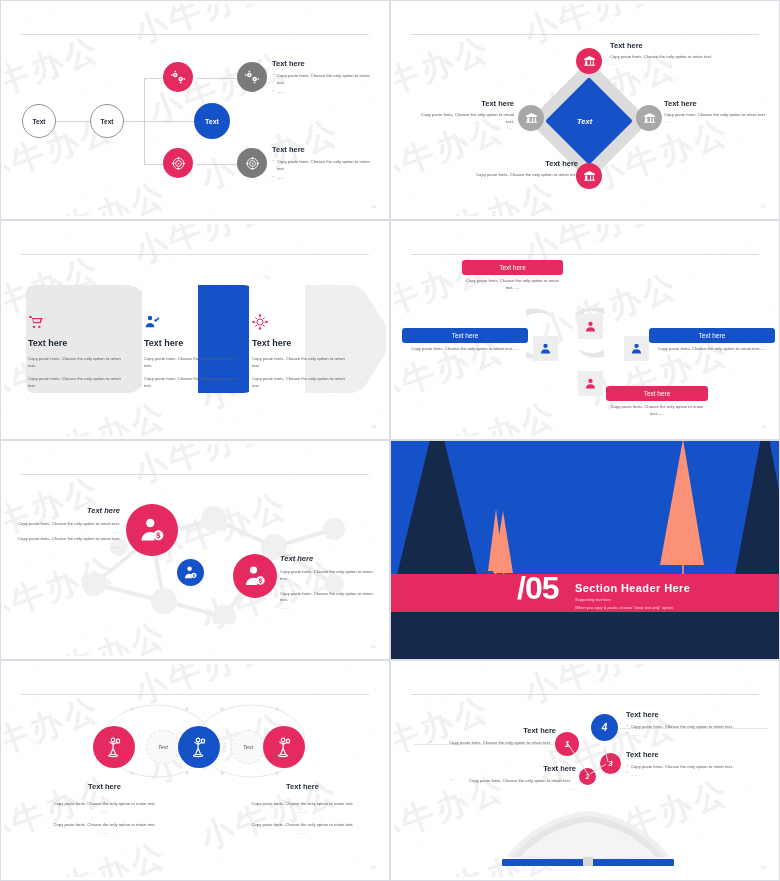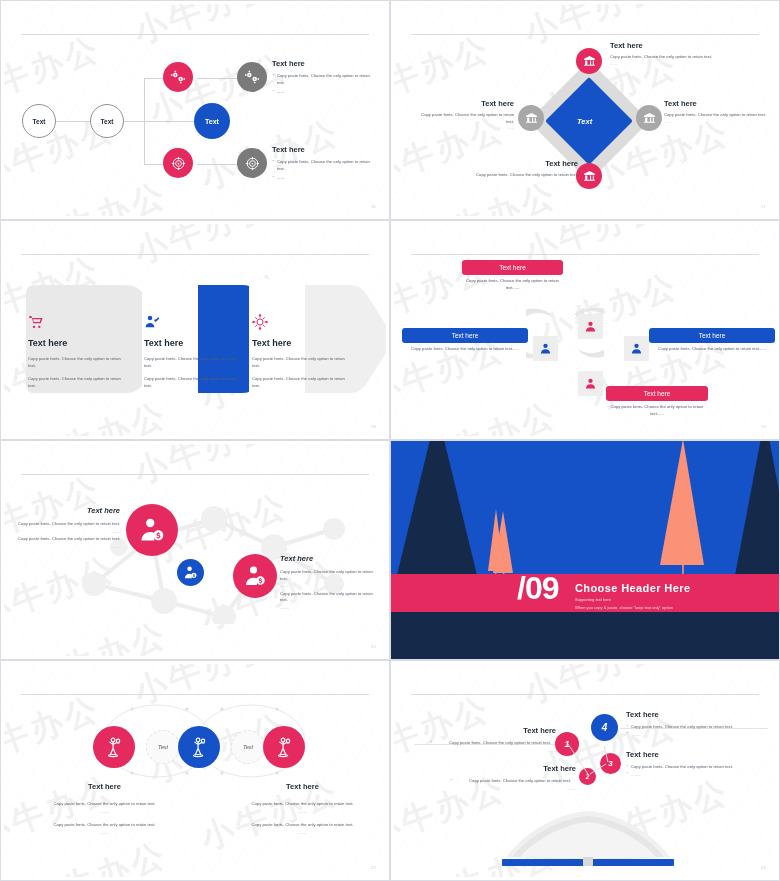--- a/index.html
+++ b/index.html
@@ -516,22 +516,22 @@
       <polygon points="11,0 21,62 1,62" fill="#fb9177"></polygon>
       <rect x="11" y="60" width="1.4" height="8" fill="#fb9177"></rect>
     </svg>
 
     <svg style="position:absolute; left:263px; top:0;" width="56" height="134" viewBox="0 0 56 134">
       <polygon points="29,-2 50,124 6,124" fill="#fb9177"></polygon>
       <rect x="28.2" y="120" width="1.6" height="14" fill="#fb9177"></rect>
     </svg>
     <div class="sh-band"></div>
     <div class="sh-bottom"></div>
-    <div class="sh-num">/09</div>
-    <div class="sh-title">Choose Header Here</div>
+    <div class="sh-num">/05</div>
+    <div class="sh-title">Section Header Here</div>
     <div class="sh-sub1">Supporting text here</div>
     <div class="sh-sub2">When you copy &amp; paste, choose "keep text only" option</div>
   </div>
 
   <div class="slide">
     <div class="slide-inner">
       <div class="wm"></div>
       <div class="wmtext">  小牛办公   小牛办公
  小牛办公   小牛办公
    小牛办公   小牛办公</div>

